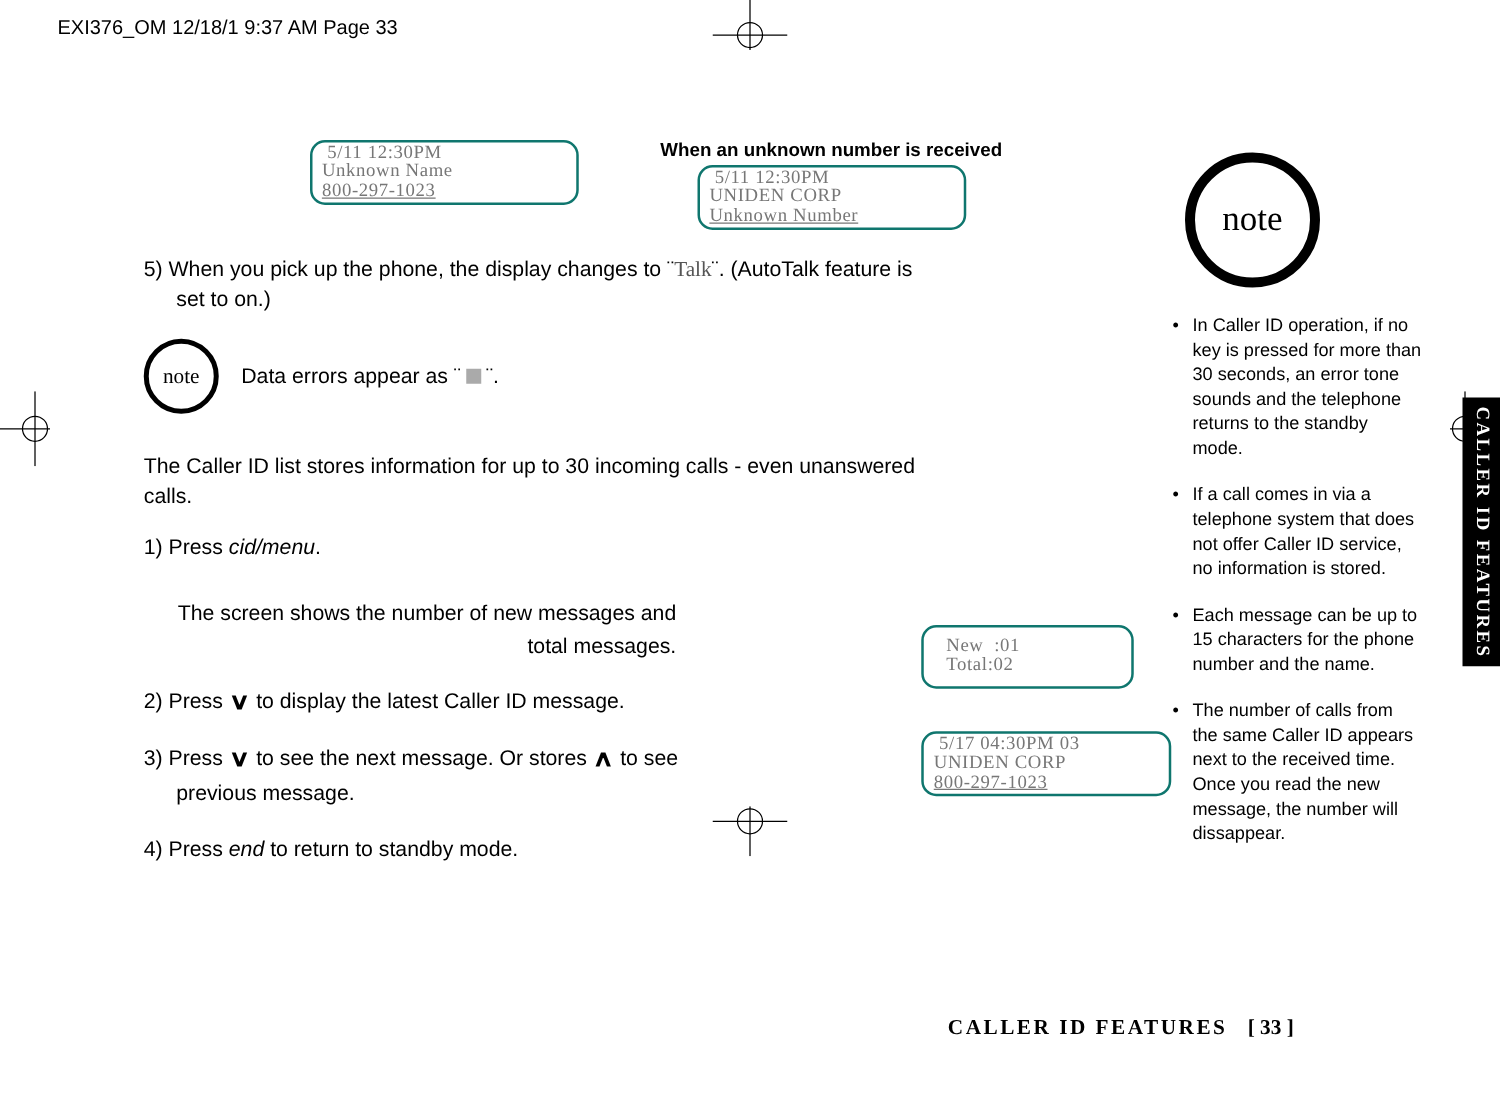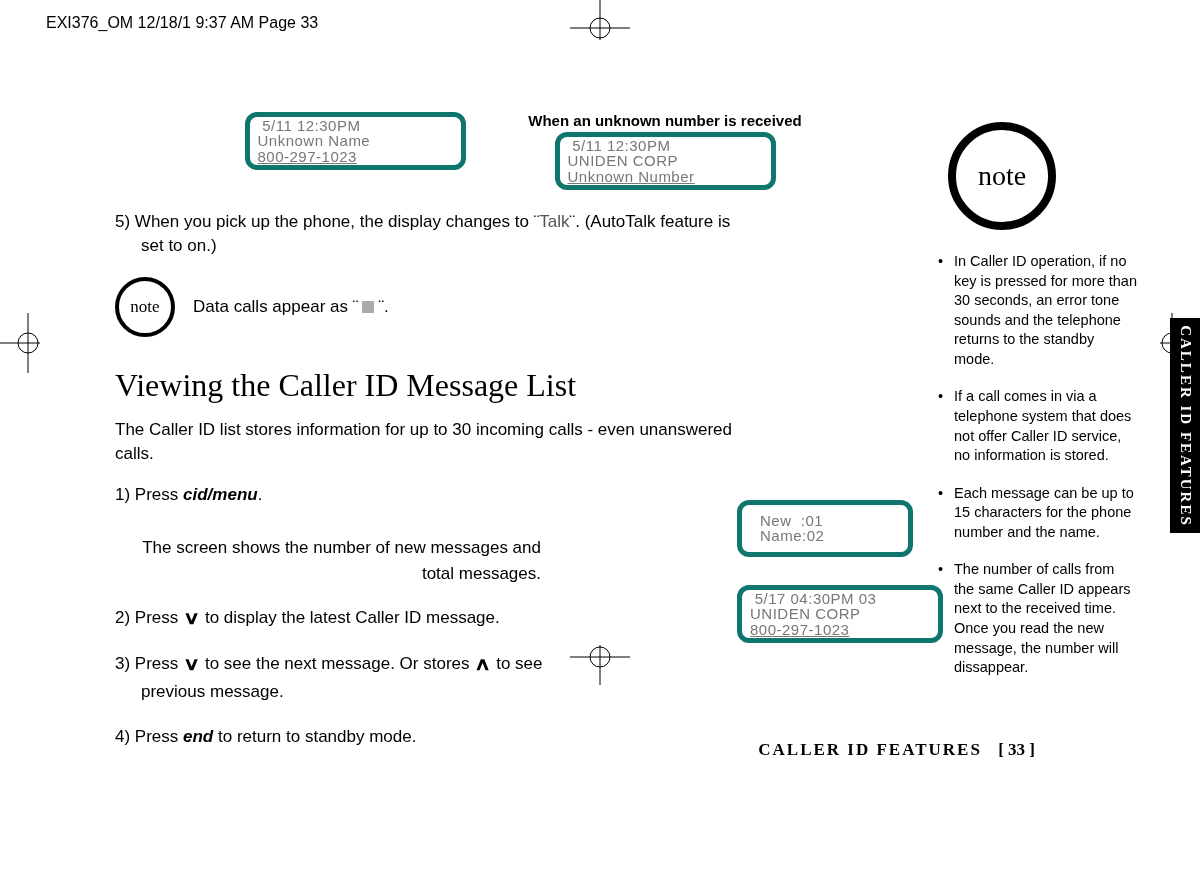--- a/index.html
+++ b/index.html
@@ -97,40 +97,40 @@
   .lcd-label {
     font-family: "Trebuchet MS", Arial, sans-serif;
     font-weight: bold;
     font-size: 15px;
     margin-bottom: 3px;
     white-space: nowrap;
   }
   .lcd {
     width: 195px;
     margin: 0 auto;
-    border: 5px solid #0f766e;
+    border: 2px solid #0f766e;
     border-radius: 12px;
     padding: 1px 8px 1px 8px;
     text-align: left;
-    font-family: Liberation Sans, sans-serif;
+    font-family: Liberation Serif, serif;
     font-size: 15px;
     line-height: 1.02;
     color: #777;
     white-space: pre;
     letter-spacing: 0.5px;
   }
   .lcd .uline { text-decoration: underline; }
 
   .body-text {
     font-family: "Trebuchet MS", Verdana, sans-serif;
     font-size: 17px;
     line-height: 1.4;
     margin-bottom: 16px;
   }
-  .body-text .mono { font-family: Liberation Sans, sans-serif; color:#555;}
+  .body-text .mono { font-family: Liberation Serif, serif; color:#555;}
   .indent { padding-left: 26px; text-align: right; }
 
   .note-row {
     display: flex;
     align-items: center;
     gap: 18px;
     margin: 20px 0 30px 0;
   }
   .note-circle-sm {
     width: 52px;
@@ -165,21 +165,21 @@
     font-size: 32px;
     margin: 10px 0 14px 0;
   }
 
   .steps {
     font-family: "Trebuchet MS", Verdana, sans-serif;
     font-size: 17px;
     line-height: 1.55;
   }
   .steps .step { margin-bottom: 18px; }
-  .steps .bi { font-weight: bold; font-style: italic; }
+  .steps .bi { font-weight: normal; font-style: italic; }
   .steps .chev {
     display: inline-block;
     font-weight: bold;
     font-family: Arial, sans-serif;
     font-size: 18px;
     vertical-align: -1px;
     transform: scaleX(1.3);
     margin: 0 2px;
   }
 
@@ -230,21 +230,21 @@
     content: "•";
     position: absolute;
     left: 0;
     top: 0;
   }
 
   
   .footer {
     position: absolute;
     left: 115px;
-    top: 740px;
+    top: 812px;
     width: 920px;
     text-align: right;
     font-family: Georgia, serif;
     font-size: 17px;
     letter-spacing: 2px;
     font-weight: bold;
   }
   .footer .pg {
     font-weight: bold;
     letter-spacing: 0;
@@ -307,27 +307,26 @@
   </div>
 
   <div class="body-text">
     <span>5) When you pick up the phone, the display changes to ¨</span><span class="mono">Talk</span><span>¨. (AutoTalk feature is</span><br>
     <span class="indent" style="display:inline-block;">set to on.)</span>
   </div>
 
   <div class="note-row">
     <div class="note-circle-sm">note</div>
     <div class="note-row-text">
-      <span>Data calls appear as ¨</span>
+      <span>Data errors appear as ¨</span>
           <span class="small-square"></span>
           <span>¨.</span>
     </div>
   </div>
 
-  <h2 class="section-title">Viewing the Caller ID Message List</h2>
 
   <div class="body-text" style="width:640px;">The Caller ID list stores information for up to 30 incoming calls - even unanswered calls.</div>
 
   <div class="steps">
     <div class="step">
       <span>1) Press </span><span class="bi">cid/menu</span><span>.</span><br>
       <br>
       <span class="indent" style="display:inline-block; width:400px;">The screen shows the number of new messages and total messages.</span>
     </div>
     <div class="step">
@@ -339,21 +338,21 @@
     </div>
     <div class="step">
       <span>4) Press </span><span class="bi">end</span><span> to return to standby mode.</span>
     </div>
   </div>
 
 </div>
 
 <div class="lcd-float1">
   <div class="lcd" style="width:130px; padding:8px 18px;"><span>New  :01</span>
-<span>Name:02</span></div>
+<span>Total:02</span></div>
 </div>
 <div class="lcd-float2">
   <div class="lcd" style="width:180px;"><span> 5/17 04:30PM 03</span>
 <span>UNIDEN CORP</span>
 <span class="uline">800-297-1023</span></div>
 </div>
 
 <div class="right-col">
   <div class="note-circle-lg">note</div>
   <div class="right-notes">

